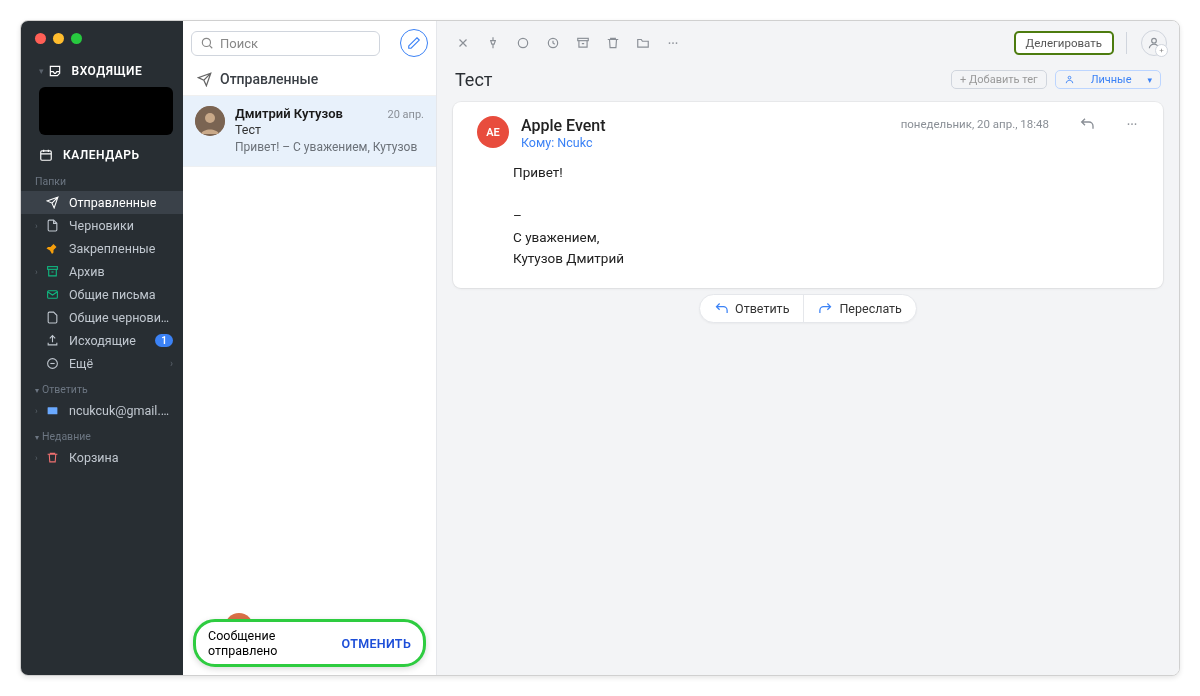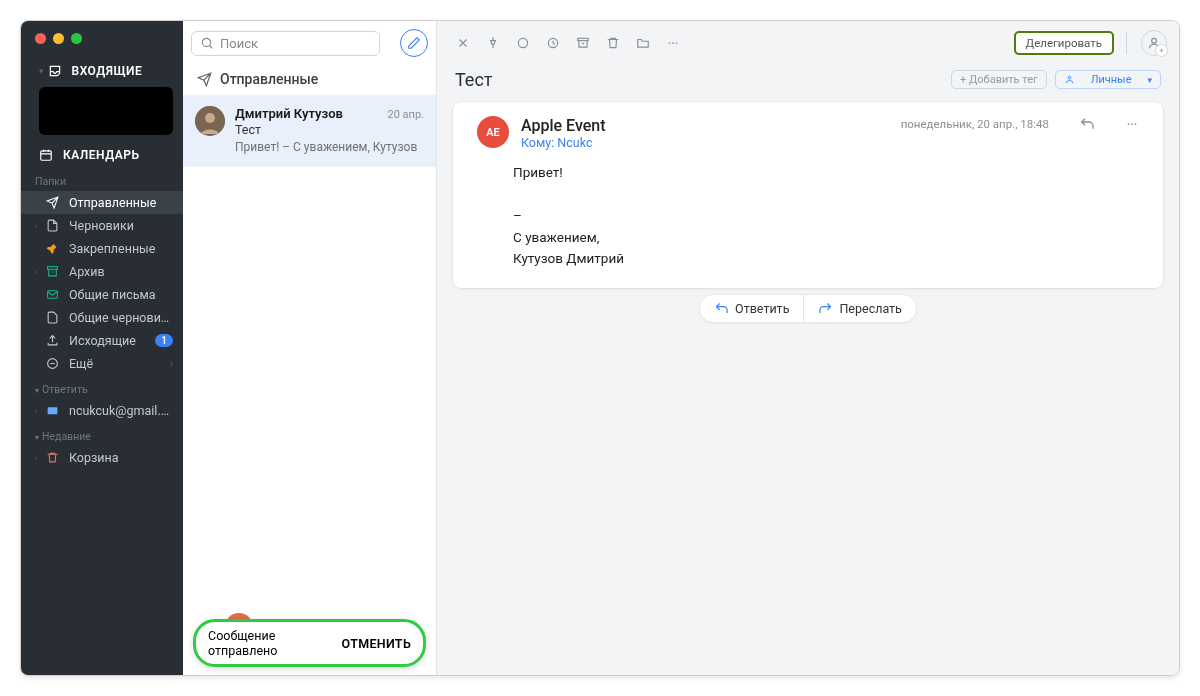--- a/index.html
+++ b/index.html
@@ -34,21 +34,21 @@
 .avatar{width:30px;height:30px;border-radius:50%;flex-shrink:0;background:#8a6d5a;margin-right:10px;overflow:hidden;display:flex;align-items:center;justify-content:center;color:#fff;font-size:11px;}
 .msgmeta{flex:1;min-width:0;}
 .msgtop{display:flex;justify-content:space-between;align-items:baseline;}
 .msgfrom{font-weight:600;font-size:13px;color:#1a1a1a;}
 .msgdate{font-size:11px;color:#8a8f96;}
 .msgsubj{font-size:12.5px;color:#333;margin-top:1px;}
 .msgprev{font-size:12px;color:#6b7178;margin-top:3px;white-space:nowrap;overflow:hidden;text-overflow:ellipsis;}
 .bottom-peek{position:absolute;bottom:34px;left:14px;right:14px;font-size:12px;color:#888;text-align:center;overflow:hidden;}
 .bottom-peek .pavatar{width:28px;height:28px;border-radius:50%;background:#d97048;display:inline-block;vertical-align:middle;margin-right:6px;}
 .toast{position:absolute;bottom:8px;left:10px;right:10px;background:#fff;border:3px solid #2ecc40;border-radius:22px;padding:6px 12px;display:flex;align-items:center;justify-content:space-between;font-size:12.5px;box-shadow:0 2px 6px rgba(0,0,0,0.15);}
-.toast .undo{color:#000000;font-weight:600;cursor:pointer;letter-spacing:0.3px;}
+.toast .undo{color:#1d4ed8;font-weight:600;cursor:pointer;letter-spacing:0.3px;}
 
 .reader{flex:1;background:#f3f4f6;display:flex;flex-direction:column;}
 .toolbar{display:flex;align-items:center;padding:8px 12px;gap:2px;}
 .tb-btn{width:28px;height:28px;display:flex;align-items:center;justify-content:center;color:#8a8f96;cursor:pointer;border-radius:4px;}
 .tb-spacer{flex:1;}
 .delegate{border:2px solid #4d7c0f;border-radius:5px;padding:3px 10px;font-size:11.5px;color:#555;cursor:pointer;background:#fff;}
 .avcircle{width:26px;height:26px;border:1px solid #d0d5dd;border-radius:50%;margin-left:8px;display:flex;align-items:center;justify-content:center;color:#8a8f96;position:relative;}
 .avcircle::after{content:"+";position:absolute;bottom:-2px;right:-2px;background:#fff;border:1px solid #d0d5dd;border-radius:50%;width:11px;height:11px;font-size:8px;display:flex;align-items:center;justify-content:center;color:#888;}
 .subjrow{display:flex;align-items:center;padding:4px 18px 12px;gap:8px;}
 .subj{font-size:18px;color:#2a2e33;flex:1;}

